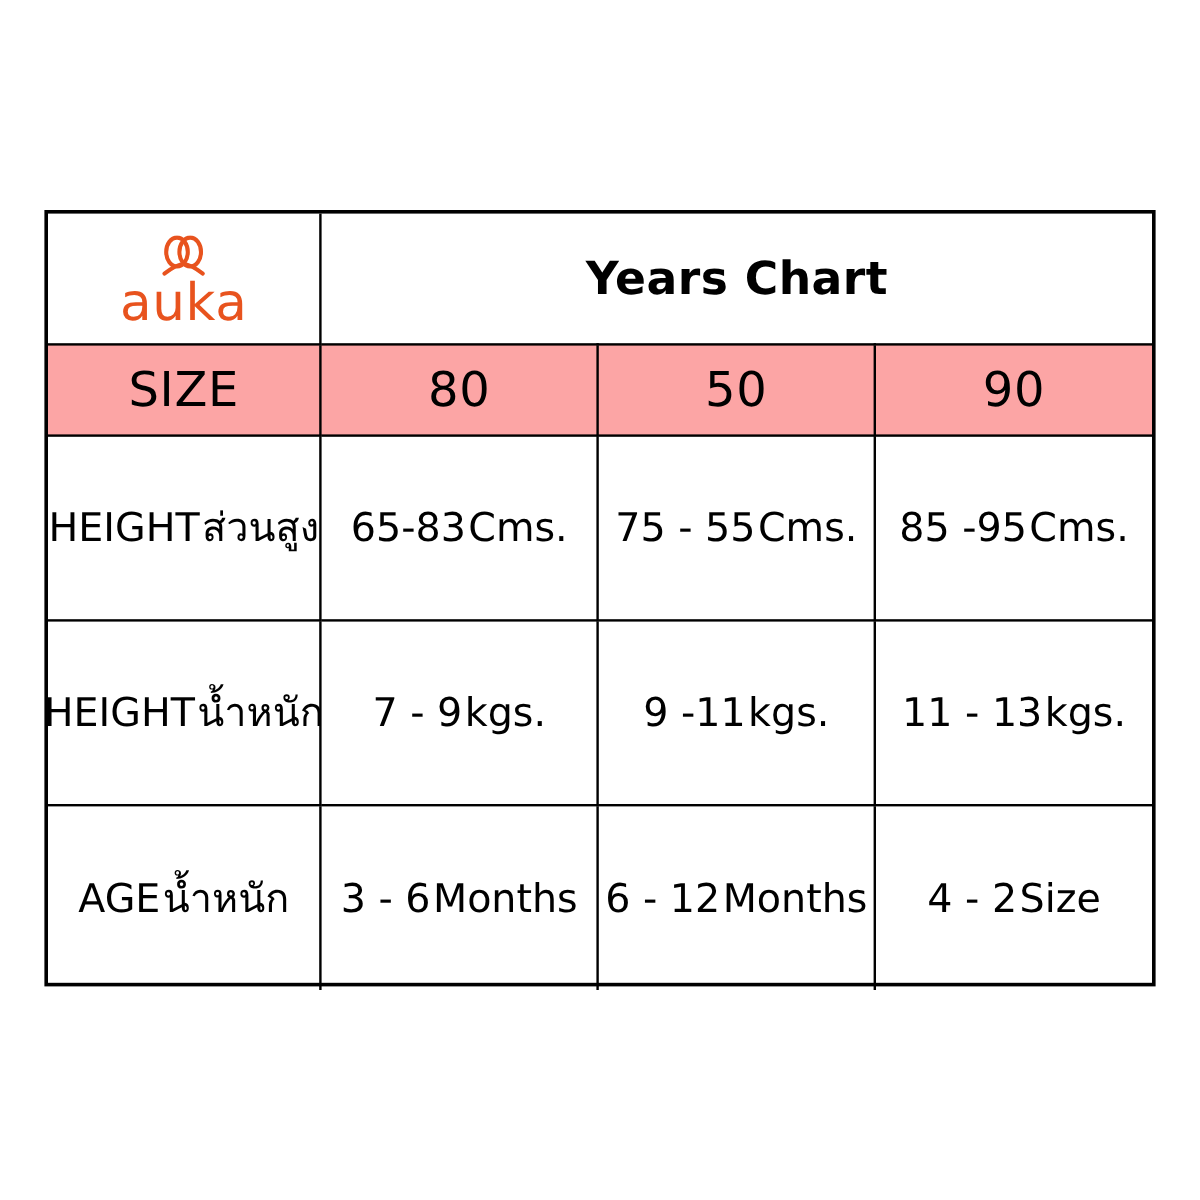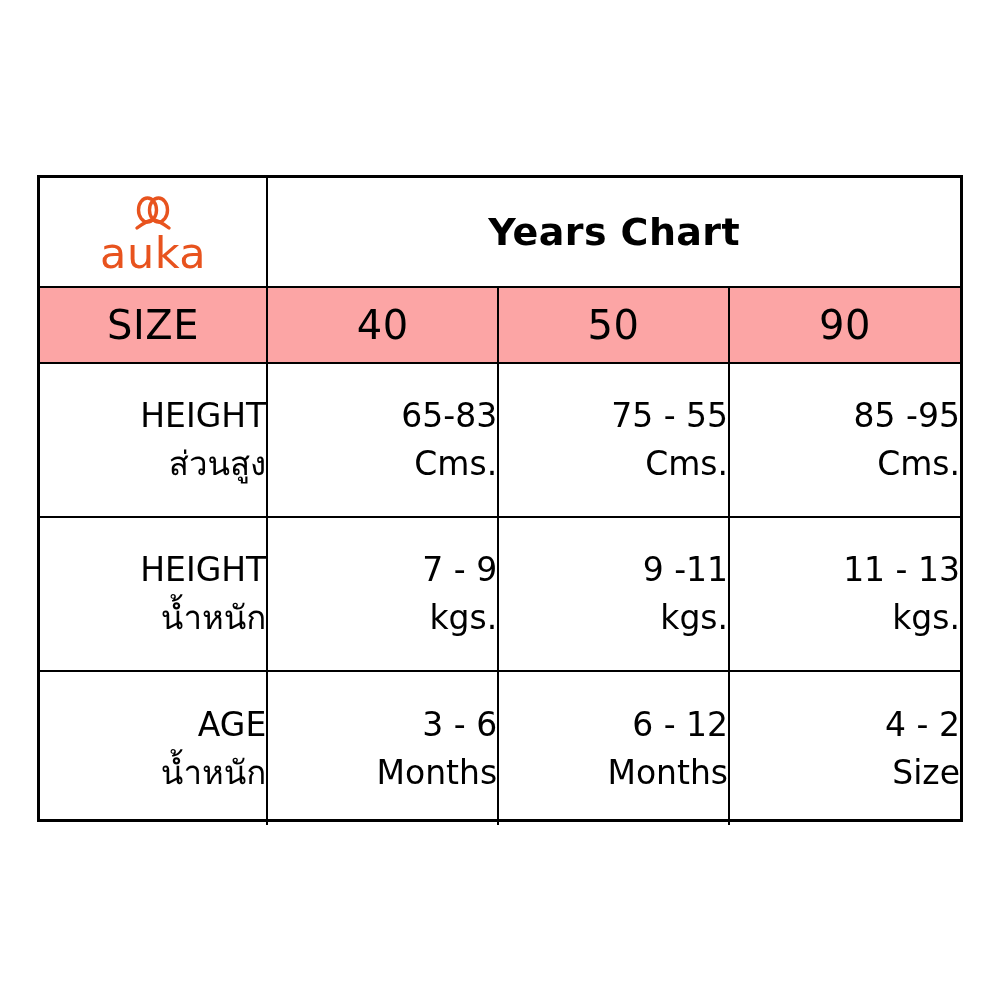--- a/index.html
+++ b/index.html
@@ -102,22 +102,22 @@
   
   .row-data td {
     height: 154px;
     font-size: 33px;
     line-height: 1.38;
     font-weight: 400;
   }
 
   .cell-stack {
     display: flex;
-    flex-direction: column;
-    align-items: flex-end;
+    flex-direction: row;
+    align-items: flex-start;
     justify-content: center;
     gap: 2px;
   }
   .cell-stack .l2 { white-space: nowrap; }
 </style>
 </head>
 <body>
 
 <div class="chart-wrap">
   <table class="size-chart">
@@ -140,21 +140,21 @@
               </g>
             </svg>
             <span class="brand-word">auka</span>
           </div>
         </td>
         <td class="title-cell" colspan="3">Years Chart</td>
       </tr>
 
       <tr class="row-head">
         <td>SIZE</td>
-        <td>40</td>
+        <td>80</td>
         <td>50</td>
         <td>90</td>
       </tr>
 
       <tr class="row-data">
         <td>
           <div class="cell-stack">
             <span class="l1">HEIGHT</span>
             <span class="l2">ส่วนสูง</span>
           </div>

